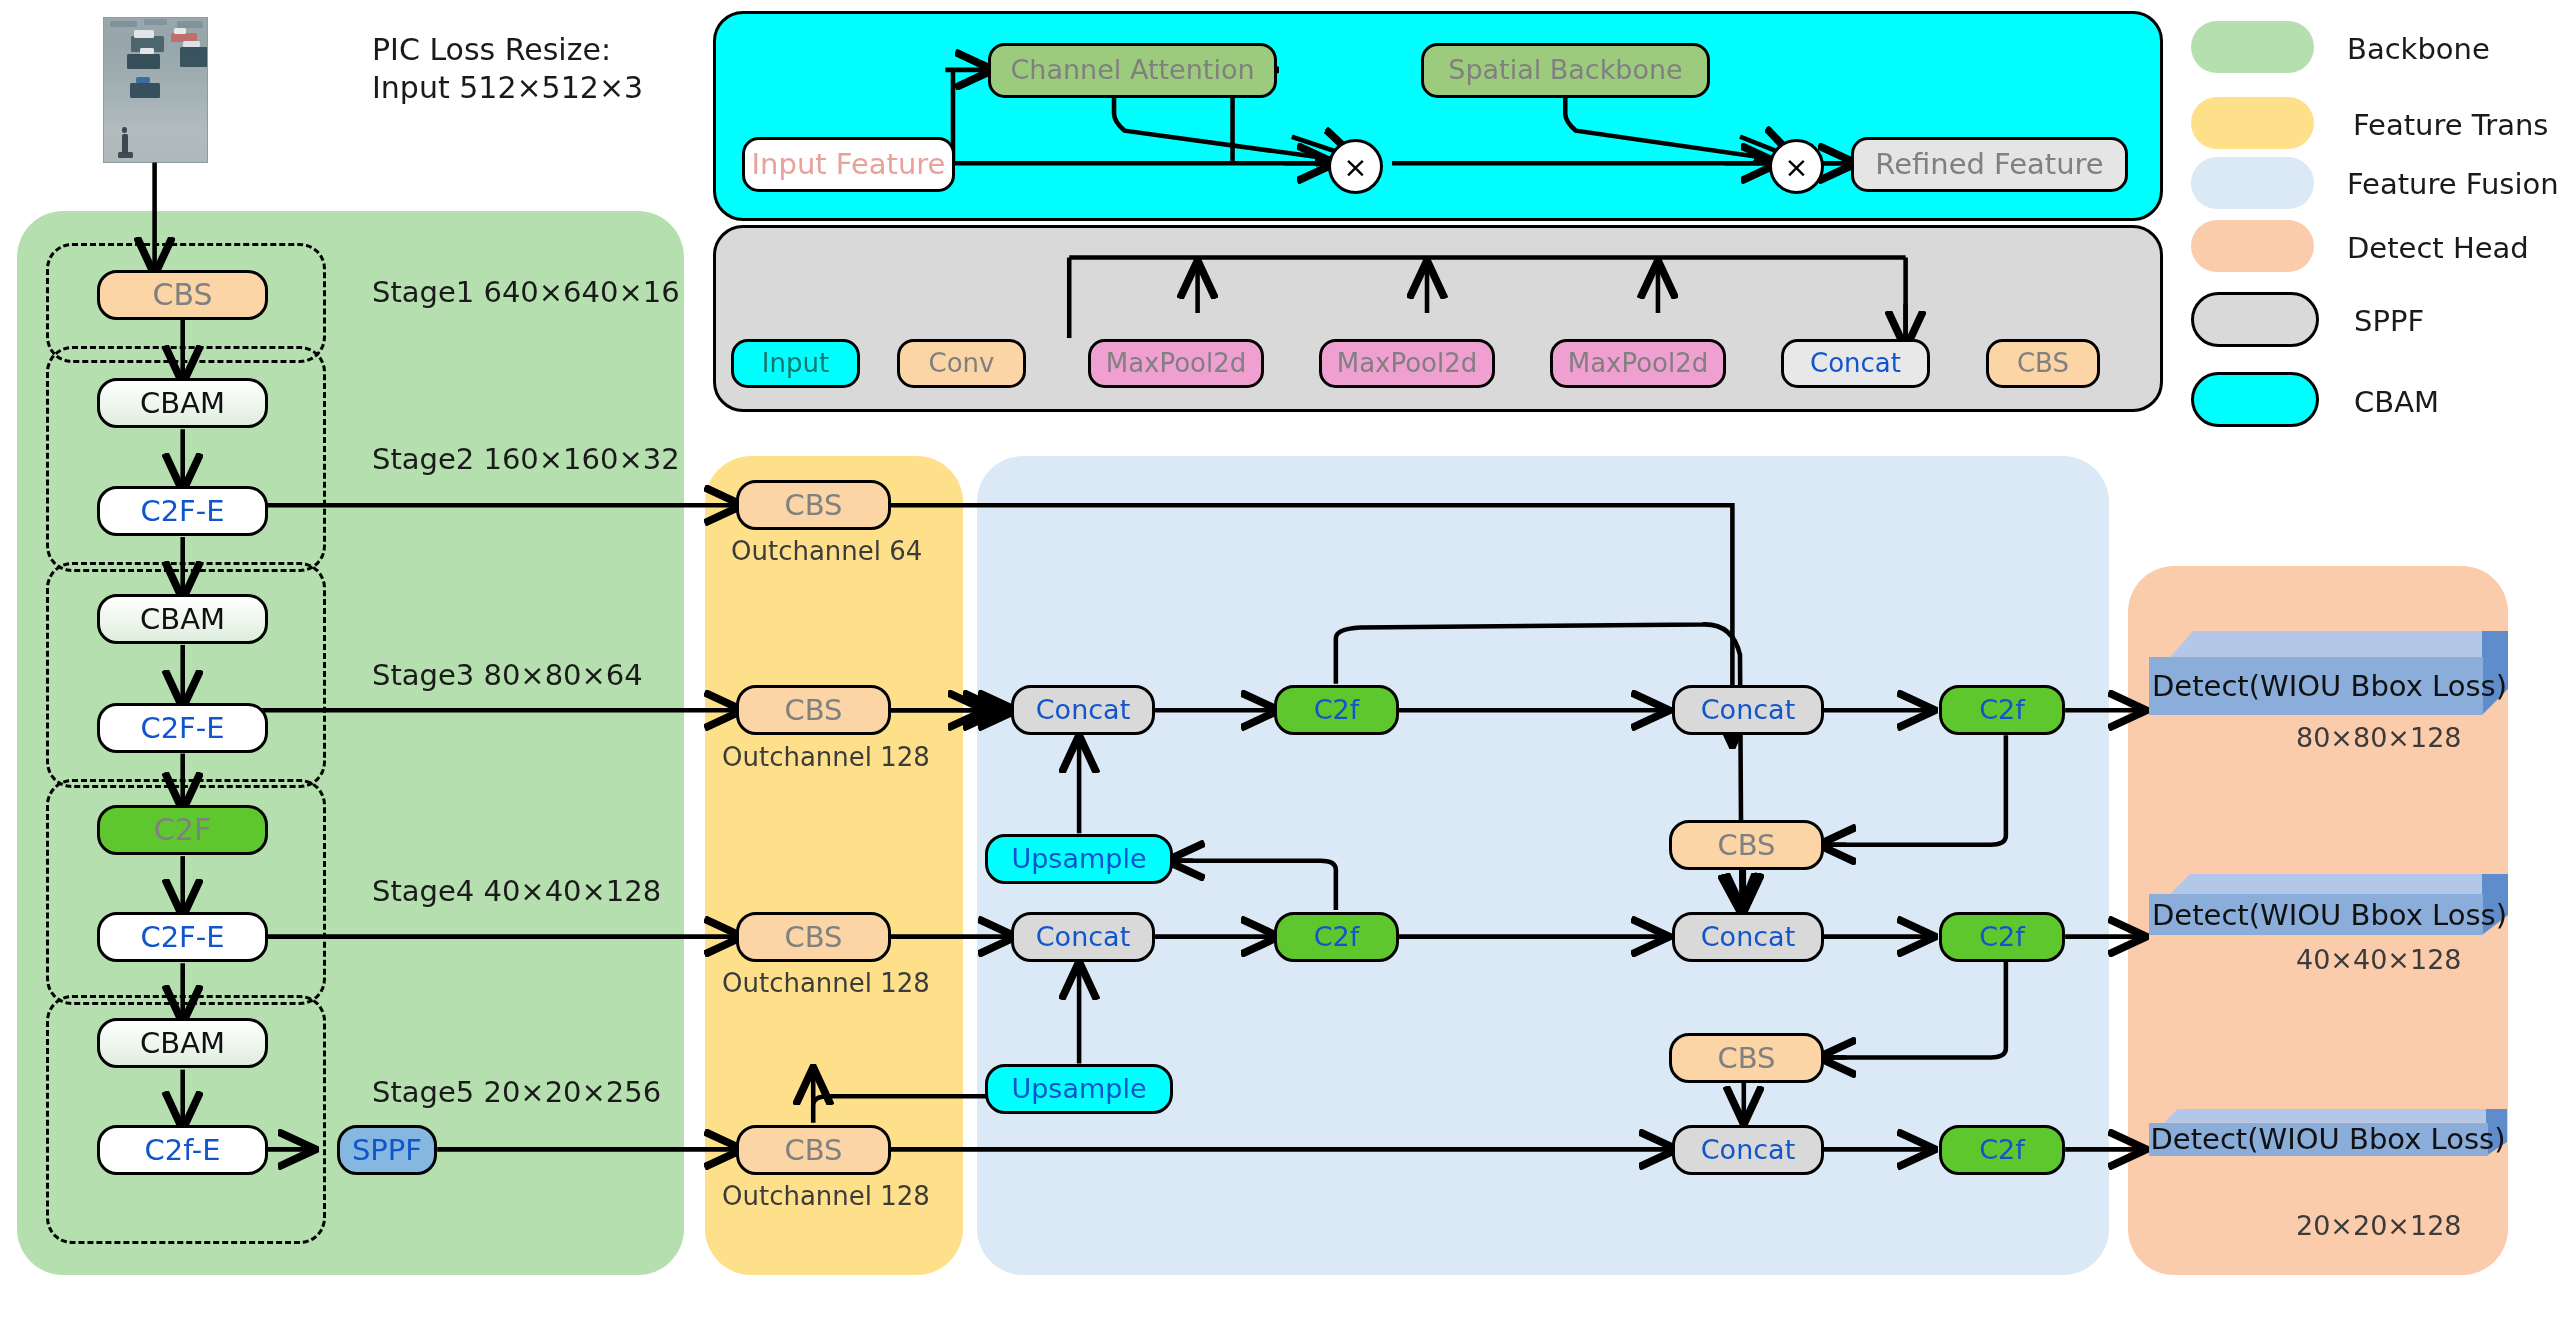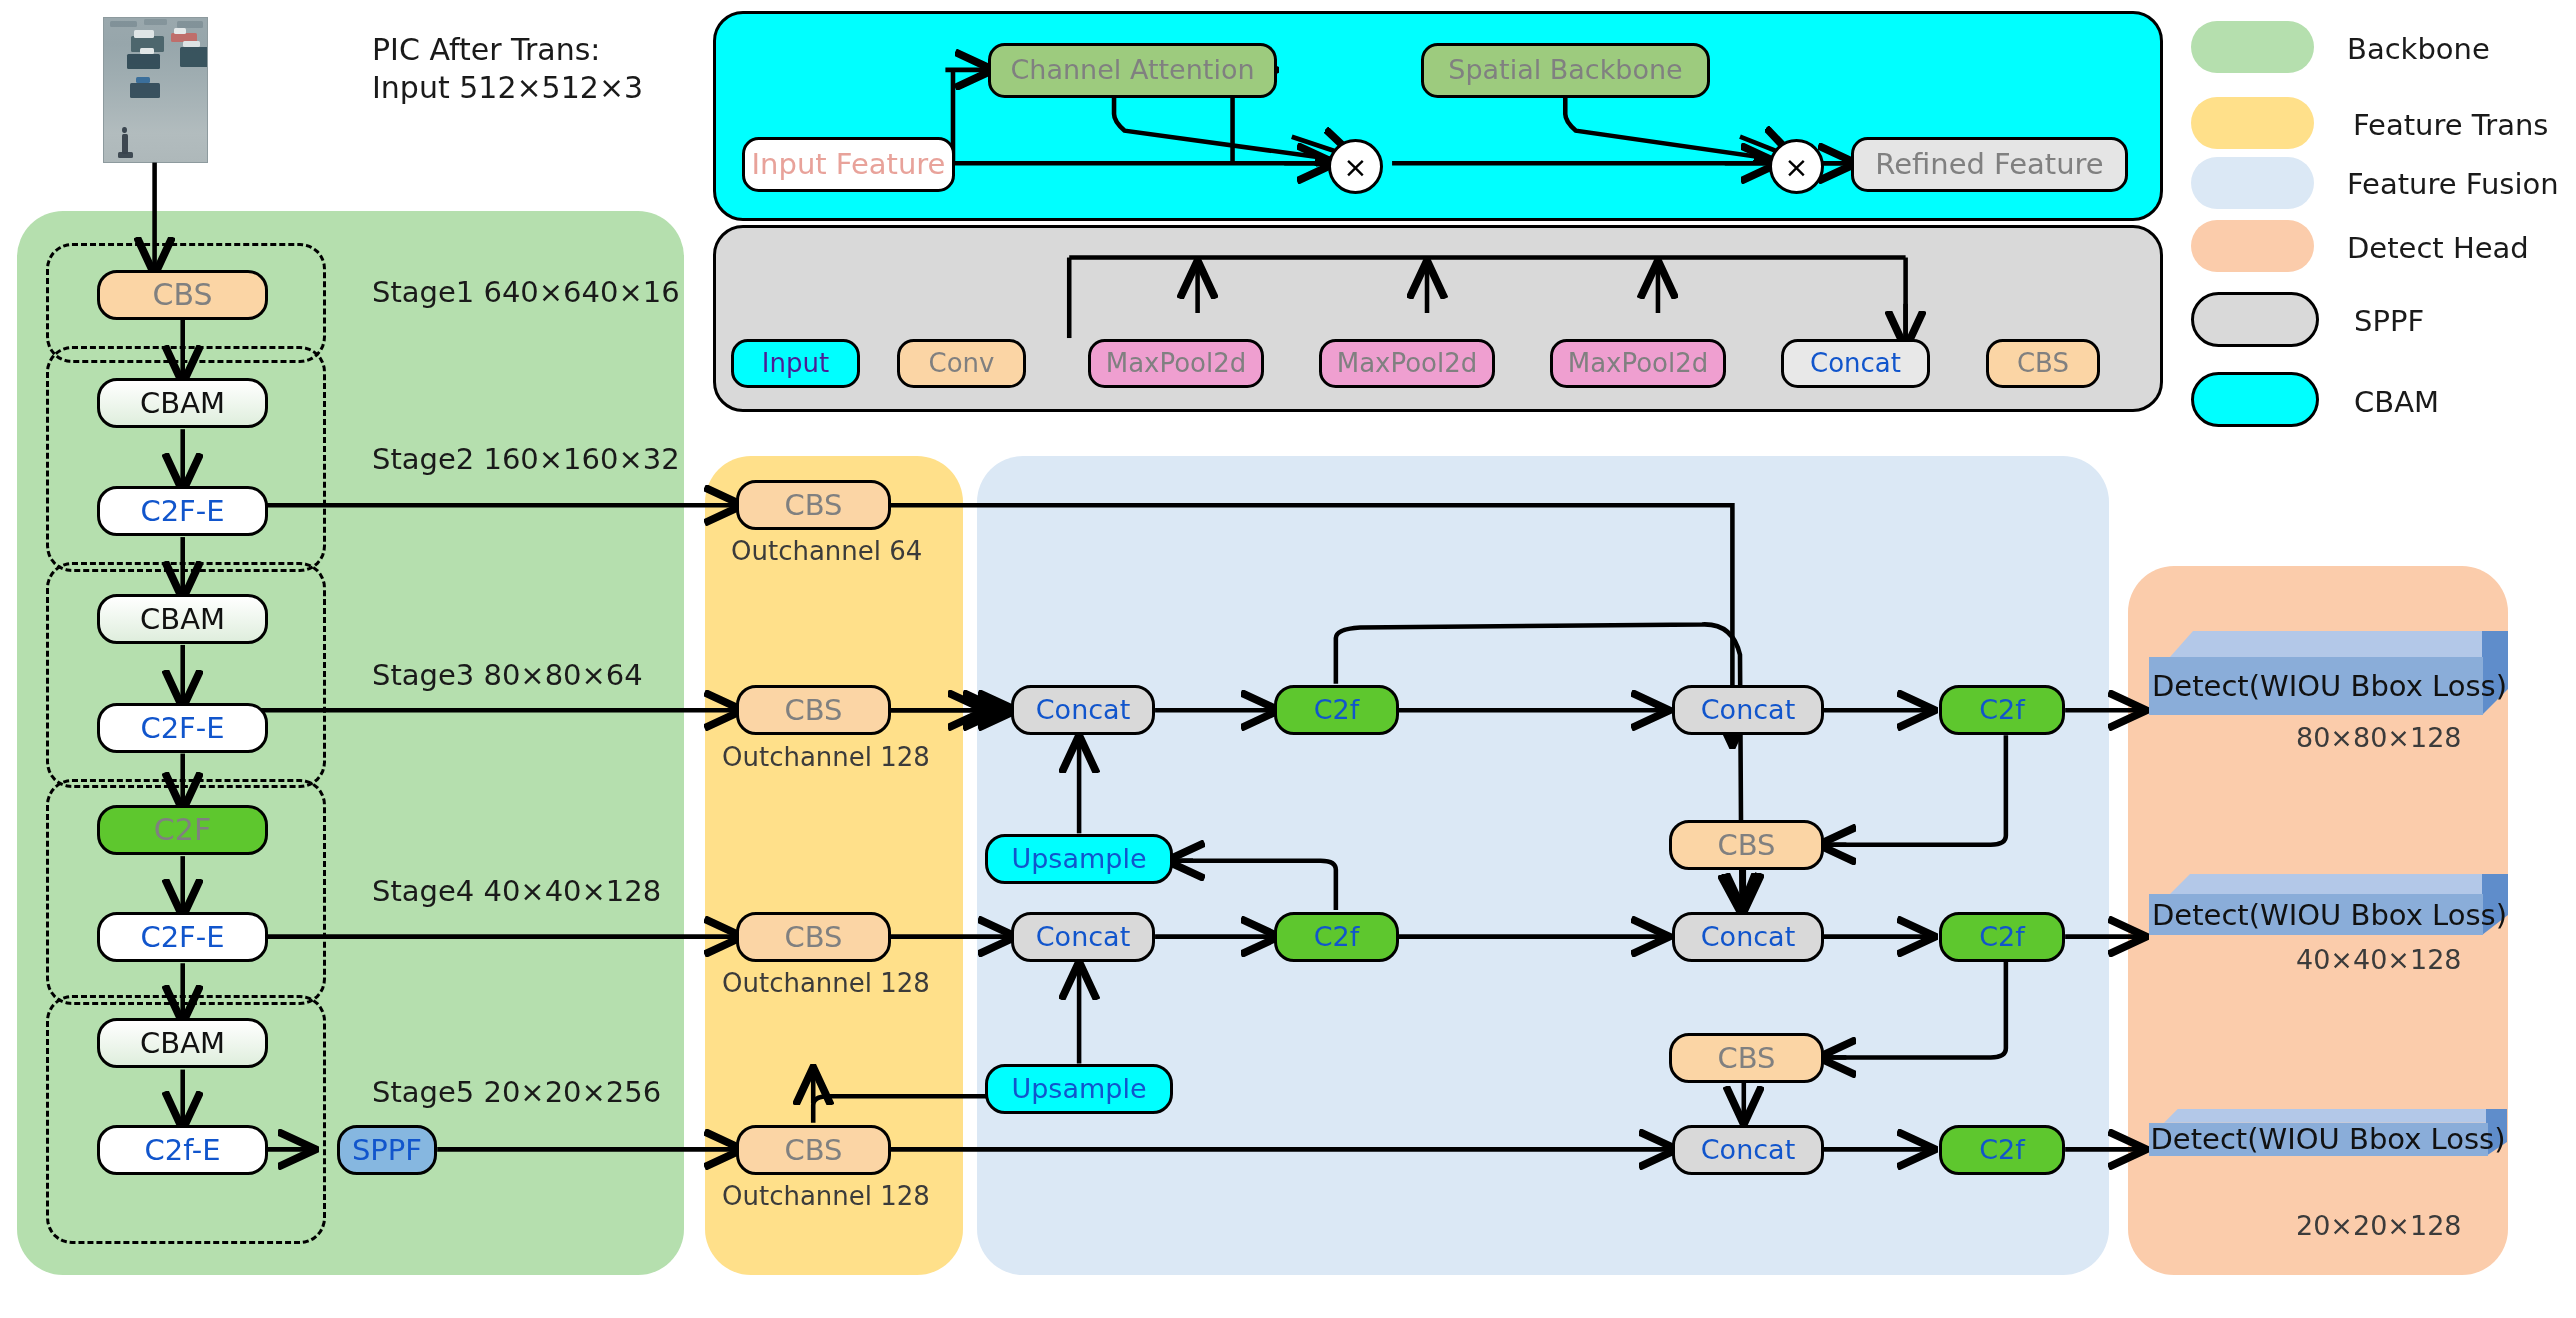--- a/index.html
+++ b/index.html
@@ -37,21 +37,21 @@
     <i style="left:76px;top:29px;width:30px;height:20px;background:#2f4a55;opacity:.9;"></i>
     <i style="left:79px;top:23px;width:16.7px;height:6.8px;background:#dde3e4;"></i>
     <i style="left:23px;top:36px;width:33px;height:15px;background:#2d4752;opacity:.92;"></i>
     <i style="left:36px;top:30px;width:13.7px;height:6.8px;background:#e1e6e7;"></i>
     <i style="left:26px;top:65px;width:30px;height:15px;background:#2c4654;opacity:.9;"></i>
     <i style="left:32px;top:59px;width:13.7px;height:6.8px;background:#3b6f9b;"></i>
     <i style="left:17.5px;top:116px;width:6.8px;height:20px;background:#37404a;opacity:.95;"></i>
     <i style="left:13.7px;top:134px;width:15px;height:6.8px;background:#39434d;opacity:.95;"></i>
     <i style="left:18px;top:109px;width:5.3px;height:6.8px;background:#3b4650;border-radius:50%;"></i>
   </div>
-  <div class="plain" style="left:372px;top:32px;font-size:30px;">PIC After Trans:</div>
+  <div class="plain" style="left:372px;top:32px;font-size:30px;">PIC Loss Resize:</div>
   <div class="plain" style="left:372px;top:70px;font-size:30px;">Input 512×512×3</div>
 
   <div class="region" style="left:16.7px;top:211px;width:667px;height:1064px;background:#b5dfae;"></div>
   <div class="region" style="left:705px;top:456px;width:258px;height:819px;background:#ffe08a;"></div>
   <div class="region" style="left:977px;top:456px;width:1132px;height:819px;background:#dbe8f5;"></div>
   <div class="region" style="left:2128px;top:566px;width:380px;height:709px;background:#fbccab;"></div>
 
   <div class="region" style="left:713px;top:10.6px;width:1444px;height:204px;background:#00ffff;border:3.8px solid #000;border-radius:30px;"></div>
 
   <div class="region" style="left:713px;top:225px;width:1444px;height:181px;background:#d9d9d9;border:3.8px solid #000;border-radius:30px;"></div>
@@ -208,21 +208,21 @@
       <path d="M1852,478 L1892,478"></path>
       <path d="M2156,478 L2196,478"></path>
       <path d="M2458,478 L2496,478"></path>
       <path d="M2690,478 L2728,478"></path>
       <path d="M1576,412 L1576,350"></path>
       <path d="M1878,412 L1878,350"></path>
       <path d="M2182,412 L2182,350"></path>
       <path d="M2508,400 L2508,452"></path>
     </g>
   </svg>
-  <div class="node sm" style="left:731px;top:339px;width:129px;height:49px;background:#00ffff;color:#4c1d95;font-size:26px;">Input</div>
+  <div class="node sm" style="left:731px;top:339px;width:129px;height:49px;background:#00ffff;color:#0f766e;font-size:26px;">Input</div>
   <div class="node sm" style="left:897px;top:339px;width:129px;height:49px;background:#fbd5a5;color:#808080;font-size:26px;">Conv</div>
   <div class="node sm" style="left:1088px;top:339px;width:176px;height:49px;background:#ef9fd0;color:#808080;font-size:26px;">MaxPool2d</div>
   <div class="node sm" style="left:1319px;top:339px;width:176px;height:49px;background:#ef9fd0;color:#808080;font-size:26px;">MaxPool2d</div>
   <div class="node sm" style="left:1550px;top:339px;width:176px;height:49px;background:#ef9fd0;color:#808080;font-size:26px;">MaxPool2d</div>
   <div class="node sm" style="left:1781px;top:339px;width:149px;height:49px;background:#e8e8e8;color:#1155cc;font-size:26px;">Concat</div>
   <div class="node sm" style="left:1986px;top:339px;width:114px;height:49px;background:#fbd5a5;color:#808080;font-size:26px;">CBS</div>
 
   <div class="node" style="left:736px;top:480px;width:155px;height:50px;background:#fbd5a5;color:#808080;font-size:29px;">CBS</div>
   <div class="plain" style="left:731px;top:536px;font-size:26px;color:#3b3b3b;">Outchannel 64</div>
 

